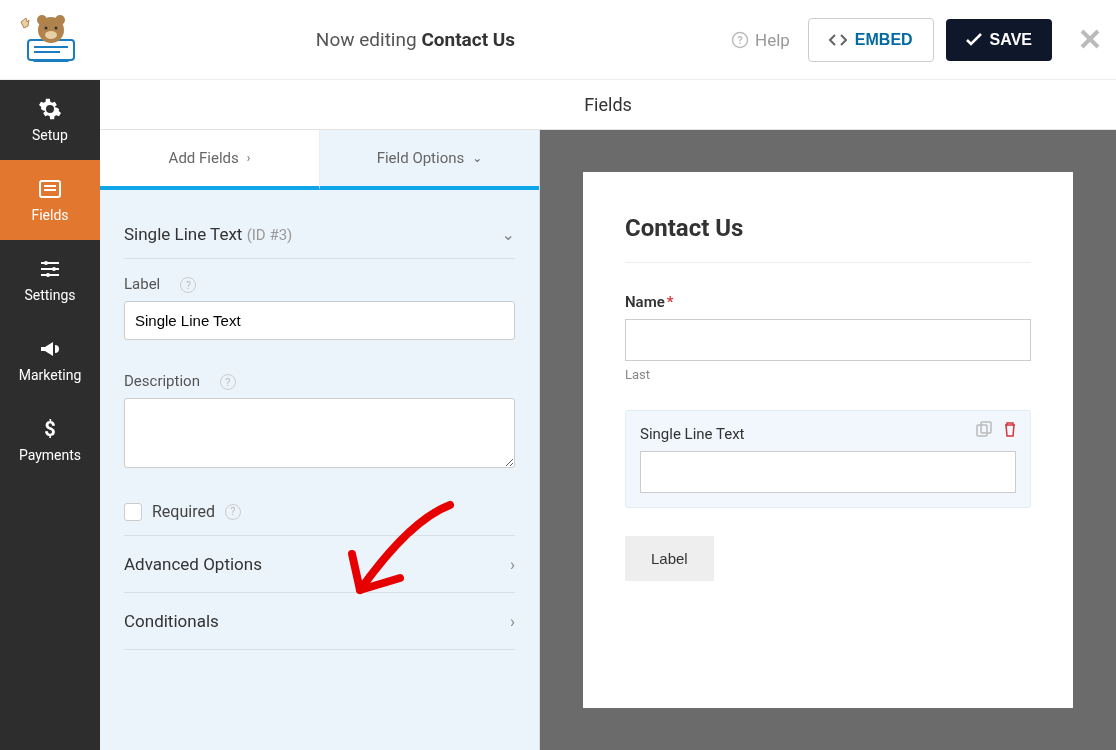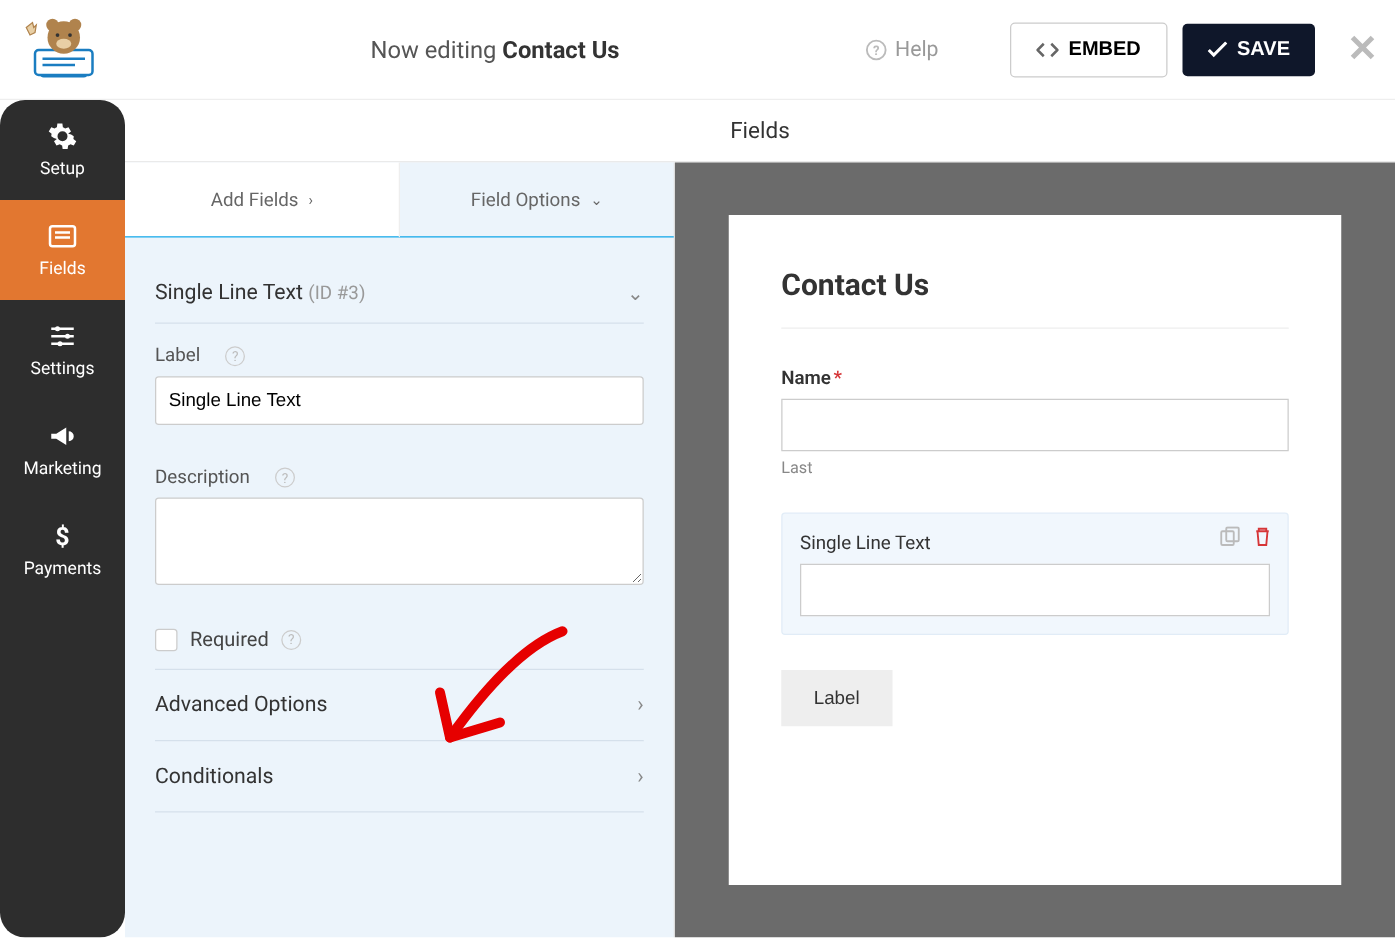--- a/index.html
+++ b/index.html
@@ -6,35 +6,35 @@
 body { font-family: -apple-system, BlinkMacSystemFont, "Segoe UI", Roboto, sans-serif; color: #444; width: 1116px; height: 750px; overflow: hidden; background: #fff; }
 
 .topbar { height: 80px; display: flex; align-items: center; border-bottom: 1px solid #eee; }
 .logo { width: 100px; padding-left: 18px; display: flex; align-items: center; }
 .logo svg { width: 60px; height: 52px; }
 .topbar-center { flex: 1; text-align: center; font-size: 19px; color: #555; }
 .topbar-center .form-name { font-weight: 700; color: #333; }
 .help-link { display: flex; align-items: center; gap: 6px; color: #999; font-size: 17px; margin-right: 18px; cursor: pointer; }
 .help-link svg { width: 18px; height: 18px; }
 .btn { display: inline-flex; align-items: center; gap: 8px; padding: 12px 20px; border-radius: 4px; font-size: 16px; font-weight: 600; cursor: pointer; border: none; }
-.btn-embed { background: #fff; border: 1px solid #ccc; color: #000000; margin-right: 12px; margin-left: 39px; }
+.btn-embed { background: #fff; border: 1px solid #ccc; color: #0369a1; margin-right: 12px; }
 .btn-save { background: #0f172a; color: #fff; margin-right: 18px; }
 .close-x { width: 40px; color: #bbb; font-size: 30px; cursor: pointer; text-align: center; margin-right: 6px; }
 
 .main { display: flex; height: 670px; }
 
-.sidenav { width: 100px; background: #2d2d2d; display: flex; flex-direction: column; border-radius: 20px; }
+.sidenav { width: 100px; background: #2d2d2d; display: flex; flex-direction: column; }
 .sidenav-item { height: 80px; display: flex; flex-direction: column; align-items: center; justify-content: center; gap: 6px; color: #fff; font-size: 14px; cursor: pointer; }
 .sidenav-item.active { background: #e27730; }
 .sidenav-item svg { width: 24px; height: 24px; fill: #fff; }
 
 .left-panel { width: 440px; background: #ecf4fb; border-right: 1px solid #ddd; display: flex; flex-direction: column; height:100%; }
 .panel-header { height: 50px; background: #fff; border-bottom: 1px solid #e3e3e3; text-align: center; line-height: 50px; font-size: 18px; color: #333; }
 .panel-tabs { display: flex; height: 60px; }
-.panel-tab { flex: 1; display: flex; align-items: center; justify-content: center; gap: 8px; font-size: 15px; color: #666; cursor: pointer; border-bottom: 1px solid #0ea5e9; }
+.panel-tab { flex: 1; display: flex; align-items: center; justify-content: center; gap: 8px; font-size: 15px; color: #666; cursor: pointer; border-bottom: 4px solid #0ea5e9; }
 .panel-tab.active-add { background: #fff; border-right: 1px solid #eee; }
 .panel-tab .chev { font-size: 12px; }
 
 .panel-body { padding: 20px 24px; position: relative; overflow: visible; }
 .section-row { display: flex; align-items: flex-end; justify-content: space-between; padding: 14px 0; border-bottom: 1px solid #d5e0eb; cursor: pointer; }
 .section-title { font-size: 17px; color: #333; }
 .section-title .idtag { color: #999; font-size: 15px; }
 .section-arrow { color: #888; }
 .form-group { padding: 16px 0; }
 .form-label { font-size: 15px; color: #555; display: flex; align-items: flex-end; gap: 20px; margin-bottom: 8px; }

